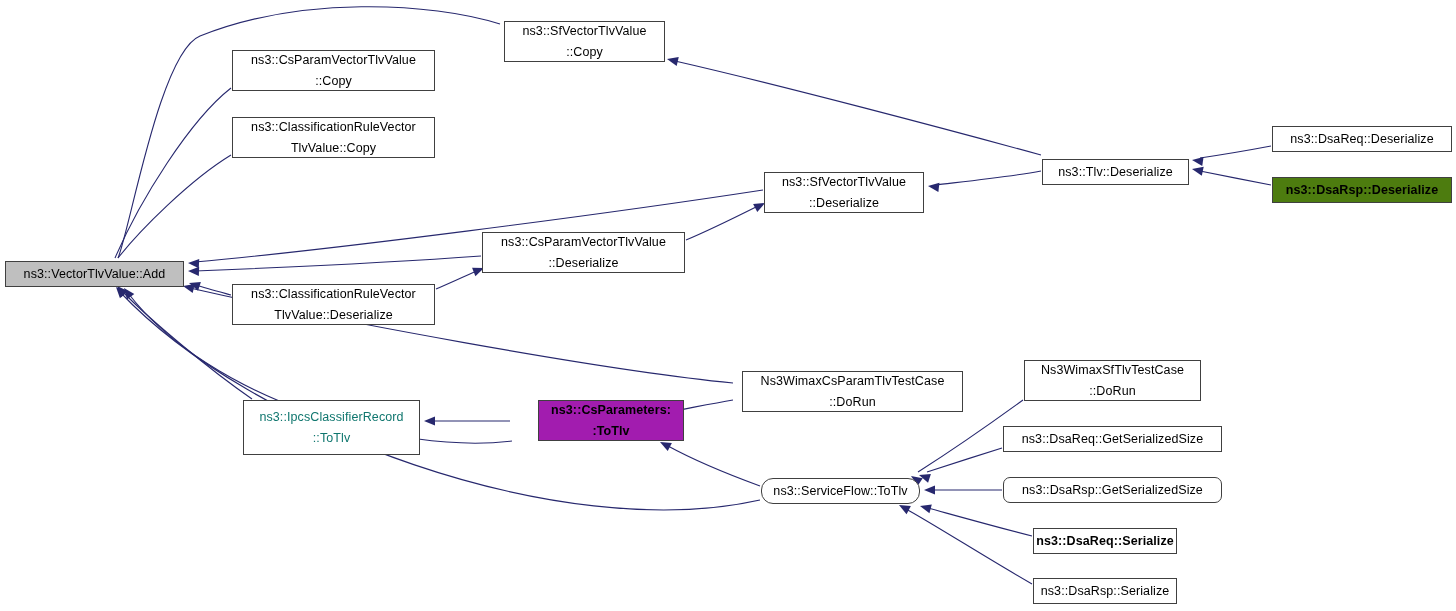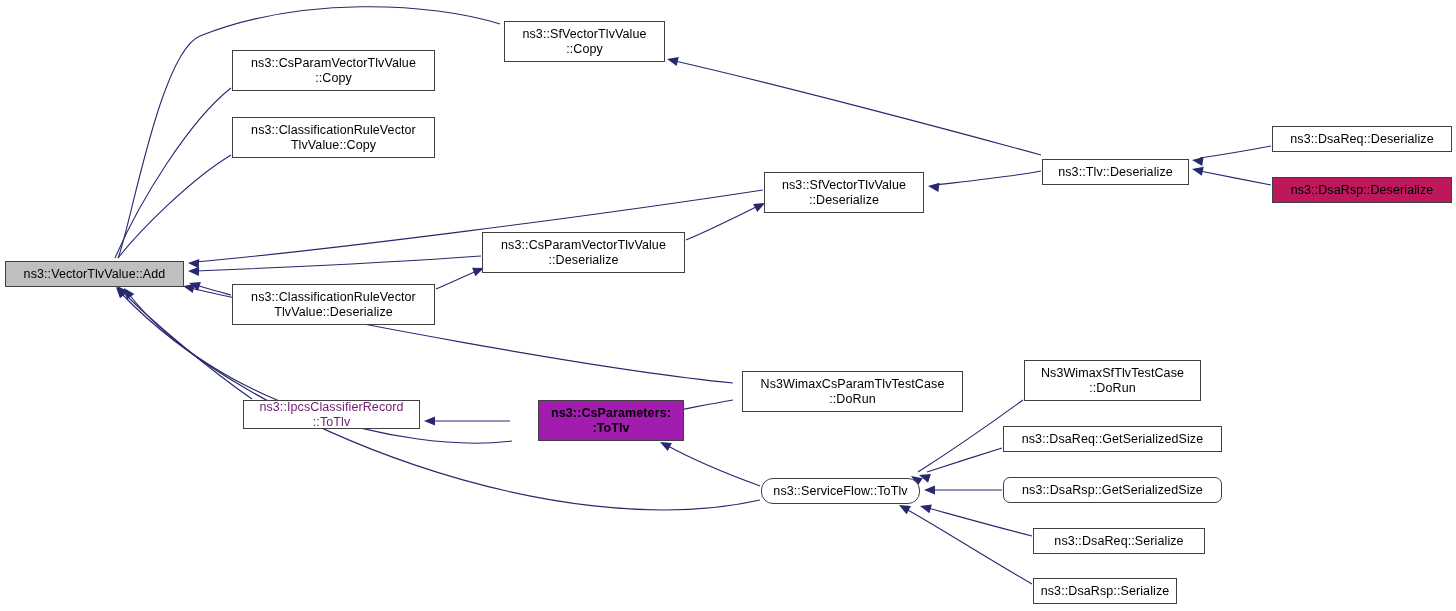--- a/index.html
+++ b/index.html
@@ -28,21 +28,21 @@
     position: absolute;
     box-sizing: border-box;
     border: 1px solid #404040;
     background: #ffffff;
     color: #000000;
     display: flex;
     align-items: center;
     justify-content: center;
     text-align: center;
     font-size: 12.5px;
-    line-height: 15px;
+    line-height: 21px;
     letter-spacing: 0.1px;
     white-space: pre-line;
     z-index: 2;
     cursor: pointer;
   }
   .gnode.current {
     background: #bfbfbf;
     border-color: #404040;
   }
   .gnode .nlabel {
@@ -162,28 +162,28 @@
       <div class="gnode" style="left: 504px; top: 21px; width: 161px; height: 41px; background: rgb(255, 255, 255); border-color: rgb(64, 64, 64); color: rgb(0, 0, 0);"><span class="nlabel">ns3::SfVectorTlvValue
 ::Copy</span></div>
       <div class="gnode" style="left: 764px; top: 172px; width: 160px; height: 41px; background: rgb(255, 255, 255); border-color: rgb(64, 64, 64); color: rgb(0, 0, 0);"><span class="nlabel">ns3::SfVectorTlvValue
 ::Deserialize</span></div>
       <div class="gnode" style="left: 482px; top: 232px; width: 203px; height: 41px; background: rgb(255, 255, 255); border-color: rgb(64, 64, 64); color: rgb(0, 0, 0);"><span class="nlabel">ns3::CsParamVectorTlvValue
 ::Deserialize</span></div>
       <div class="gnode" style="left: 232px; top: 284px; width: 203px; height: 41px; background: rgb(255, 255, 255); border-color: rgb(64, 64, 64); color: rgb(0, 0, 0);"><span class="nlabel">ns3::ClassificationRuleVector
 TlvValue::Deserialize</span></div>
       <div class="gnode" style="left: 1042px; top: 150px; width: 147px; height: 26px; background: rgb(255, 255, 255); border-color: rgb(64, 64, 64); color: rgb(0, 0, 0); margin-top: 9px;"><span class="nlabel">ns3::Tlv::Deserialize</span></div>
       <div class="gnode" style="left: 1272px; top: 126px; width: 180px; height: 26px; background: rgb(255, 255, 255); border-color: rgb(64, 64, 64); color: rgb(0, 0, 0);"><span class="nlabel">ns3::DsaReq::Deserialize</span></div>
-      <div class="gnode" style="left: 1272px; top: 177px; width: 180px; height: 26px; background: #be185d; border-color: rgb(64, 64, 64); color: rgb(0, 0, 0);"><span class="nlabel">ns3::DsaRsp::Deserialize</span></div>
+      <div class="gnode" style="left: 1272px; top: 177px; width: 180px; height: 26px; background: #4d7c0f; border-color: rgb(64, 64, 64); color: rgb(0, 0, 0); font-weight: bold;"><span class="nlabel">ns3::DsaRsp::Deserialize</span></div>
       <div class="gnode" style="left: 742px; top: 371px; width: 221px; height: 41px; background: rgb(255, 255, 255); border-color: rgb(64, 64, 64); color: rgb(0, 0, 0);"><span class="nlabel">Ns3WimaxCsParamTlvTestCase
 ::DoRun</span></div>
-      <div class="gnode" style="left: 243px; top: 400px; width: 177px; height: 29px; background: rgb(255, 255, 255); border-color: rgb(64, 64, 64); color: #701a75;"><span class="nlabel">ns3::IpcsClassifierRecord
+      <div class="gnode" style="left: 243px; top: 400px; width: 177px; height: 55px; background: rgb(255, 255, 255); border-color: rgb(64, 64, 64); color: #0f766e;"><span class="nlabel">ns3::IpcsClassifierRecord
 ::ToTlv</span></div>
       <div class="gnode" style="left: 538px; top: 400px; width: 146px; height: 41px; background: #a21caf; border-color: rgb(64, 64, 64); color: rgb(0, 0, 0); font-weight: bold;"><span class="nlabel">ns3::CsParameters:
 :ToTlv</span></div>
       <div class="gnode" style="left: 1024px; top: 360px; width: 177px; height: 41px; background: rgb(255, 255, 255); border-color: rgb(64, 64, 64); color: rgb(0, 0, 0);"><span class="nlabel">Ns3WimaxSfTlvTestCase
 ::DoRun</span></div>
       <div class="gnode" style="left: 761px; top: 478px; width: 159px; height: 26px; background: rgb(255, 255, 255); border-color: rgb(64, 64, 64); color: rgb(0, 0, 0); border-radius: 12px;"><span class="nlabel">ns3::ServiceFlow::ToTlv</span></div>
       <div class="gnode" style="left: 1003px; top: 426px; width: 219px; height: 26px; background: rgb(255, 255, 255); border-color: rgb(64, 64, 64); color: rgb(0, 0, 0);"><span class="nlabel">ns3::DsaReq::GetSerializedSize</span></div>
       <div class="gnode" style="left: 1003px; top: 477px; width: 219px; height: 26px; background: rgb(255, 255, 255); border-color: rgb(64, 64, 64); color: rgb(0, 0, 0); border-radius: 7px;"><span class="nlabel">ns3::DsaRsp::GetSerializedSize</span></div>
-      <div class="gnode" style="left: 1033px; top: 528px; width: 172px; height: 26px; background: rgb(255, 255, 255); border-color: rgb(64, 64, 64); color: rgb(0, 0, 0);"><span class="nlabel">ns3::DsaReq::Serialize</span></div>
+      <div class="gnode" style="left: 1033px; top: 528px; width: 144px; height: 26px; background: rgb(255, 255, 255); border-color: rgb(64, 64, 64); color: rgb(0, 0, 0); font-weight: bold;"><span class="nlabel">ns3::DsaReq::Serialize</span></div>
       <div class="gnode" style="left: 1033px; top: 578px; width: 144px; height: 26px; background: rgb(255, 255, 255); border-color: rgb(64, 64, 64); color: rgb(0, 0, 0);"><span class="nlabel">ns3::DsaRsp::Serialize</span></div>
     </div>
 </div>
 
 </body></html>

